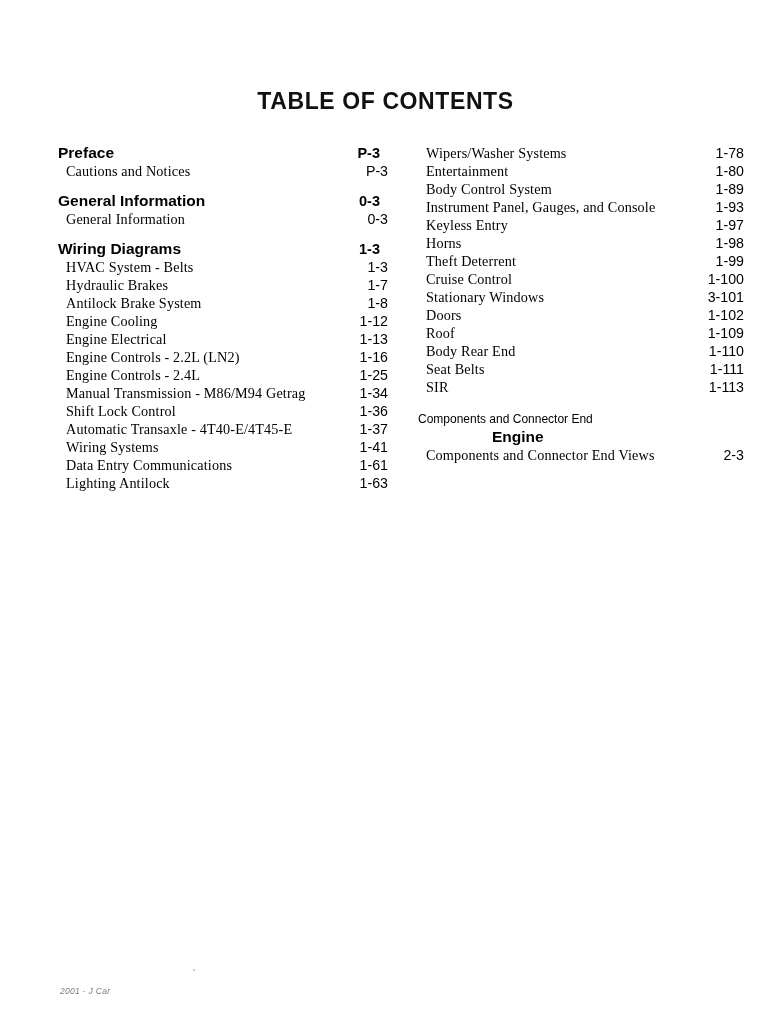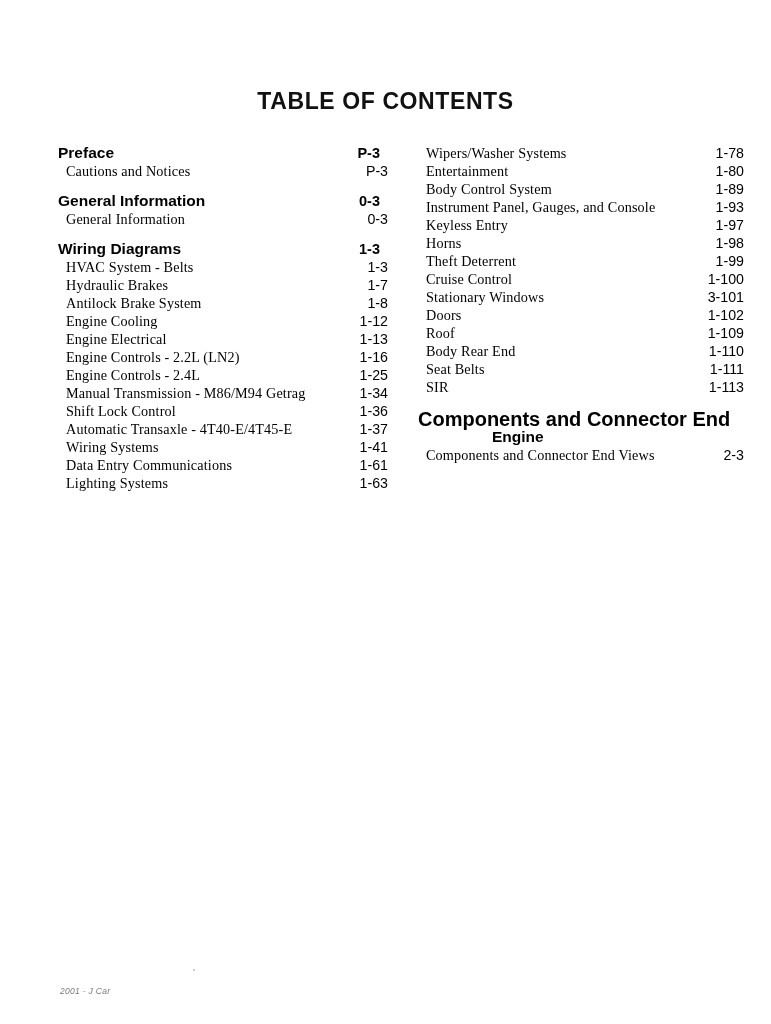--- a/index.html
+++ b/index.html
@@ -124,22 +124,22 @@
   .row.entry .label {
     letter-spacing: 0.15px;
     font-family: Liberation Serif, serif;
   }
 
   
   .section-wrap {
     margin-top: 14px;
   }
   .section-wrap .line1 {
-    font-size: 20px;
-    font-weight: bold;
+    font-size: 12px;
+    font-weight: normal;
     line-height: 18px;
     white-space: nowrap;
   }
   .section-wrap .row.section {
     margin-top: 0;
     padding-left: 74px;
   }
 
   .footer {
     position: absolute;
@@ -250,21 +250,21 @@
           <span class="label">Wiring Systems</span>
           <span class="leader"></span>
           <span class="page-num">1-41</span>
         </div>
         <div class="row entry">
           <span class="label">Data Entry Communications</span>
           <span class="leader"></span>
           <span class="page-num">1-61</span>
         </div>
         <div class="row entry">
-          <span class="label">Lighting Systems</span>
+          <span class="label">Lighting Antilock</span>
           <span class="leader"></span>
           <span class="page-num">1-63</span>
         </div>
       </div>
 
     <div class="col col-right" id="col-right">
         <div class="row entry">
           <span class="label">Wipers/Washer Systems</span>
           <span class="leader"></span>
           <span class="page-num">1-78</span>

